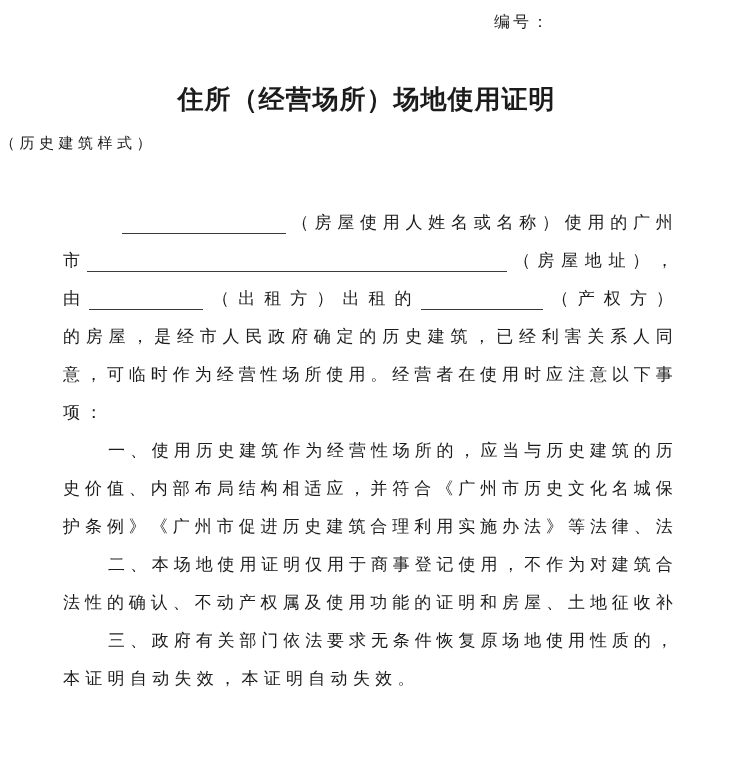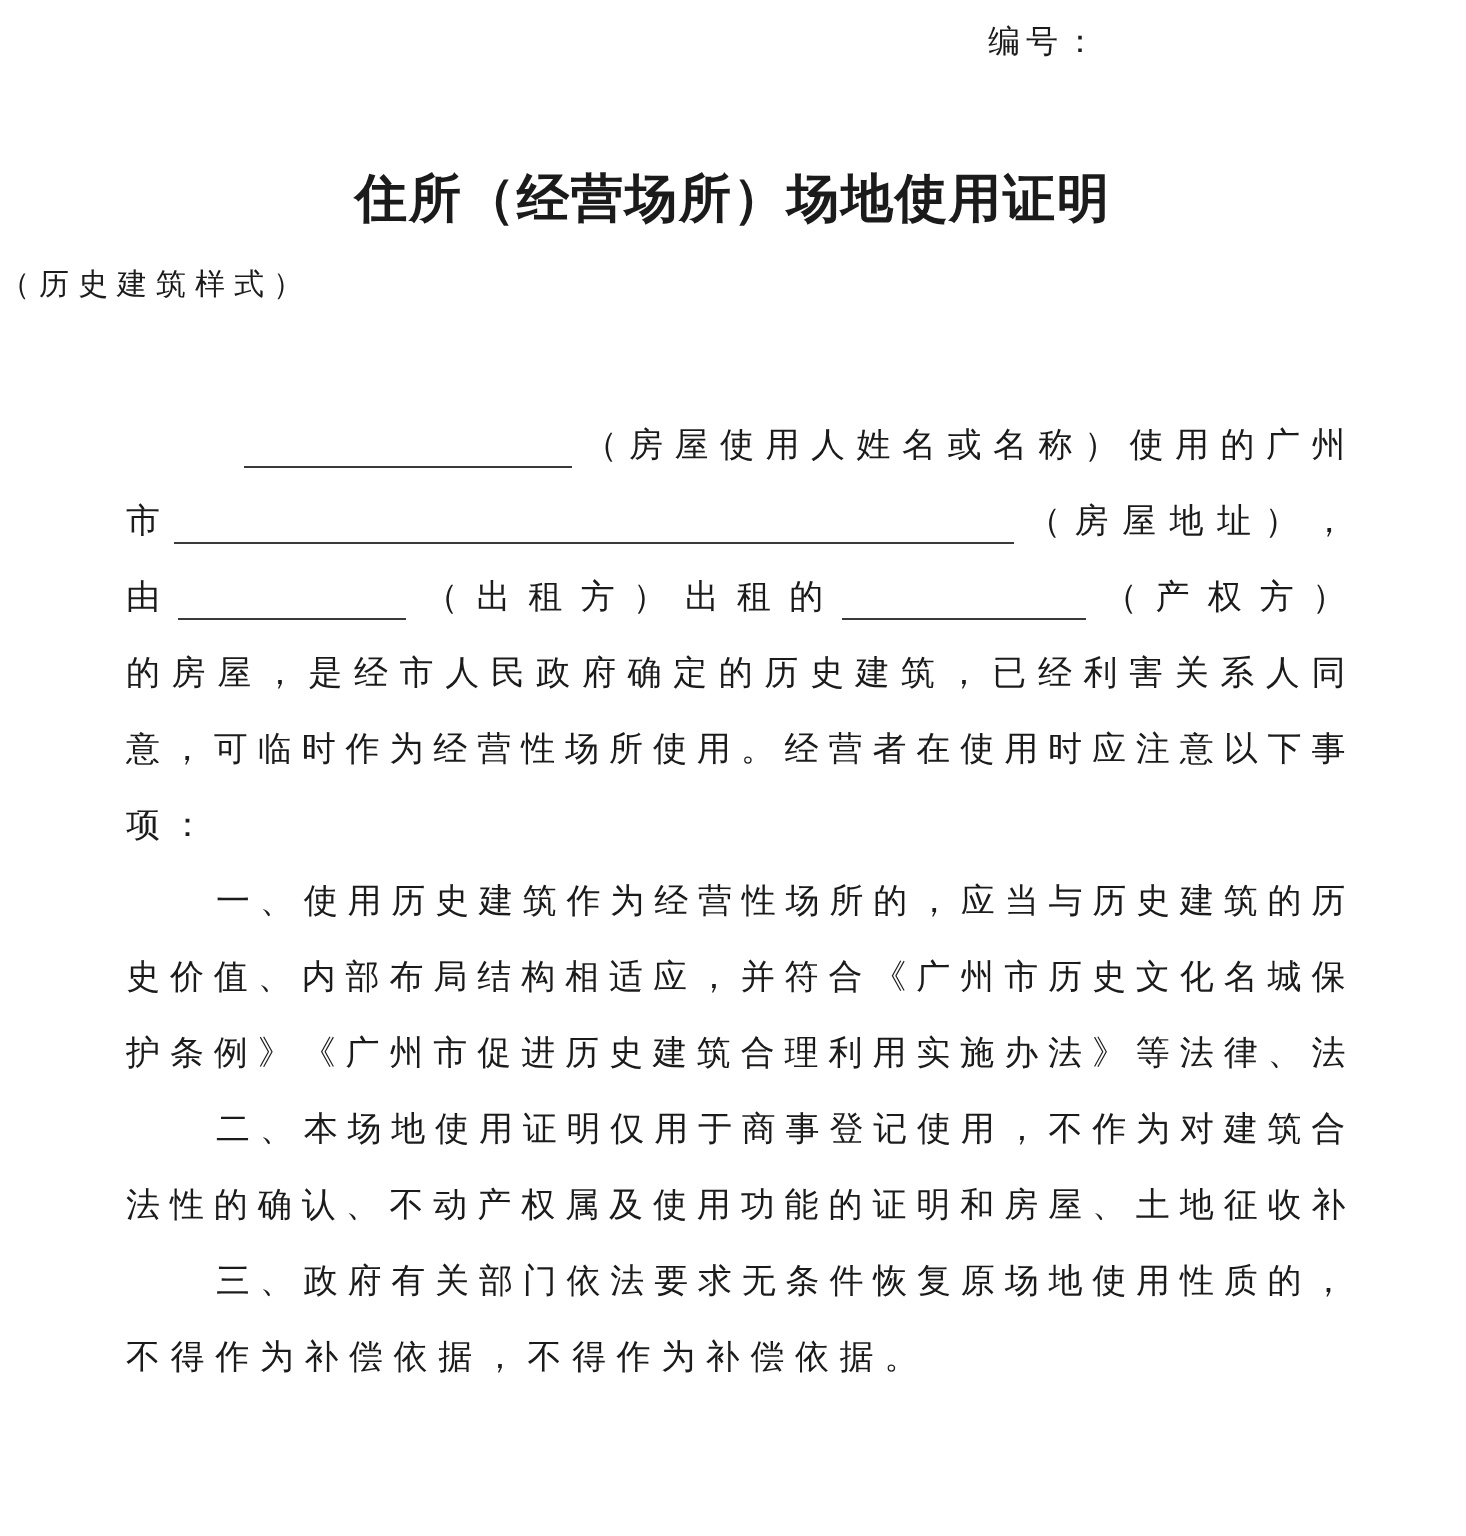--- a/index.html
+++ b/index.html
@@ -368,15 +368,15 @@
         <span class="ch">原</span>
         <span class="ch">场</span>
         <span class="ch">地</span>
         <span class="ch">使</span>
         <span class="ch">用</span>
         <span class="ch">性</span>
         <span class="ch">质</span>
         <span class="ch">的</span>
         <span class="ch">，</span>
       </div>
-      <div class="line plain"><span class="pt">不得作为补偿依据，不得作为补偿依据。</span></div>
+      <div class="line plain"><span class="pt">本证明自动失效，本证明自动失效。</span></div>
     </div>
 </div>
 
 </body></html>

